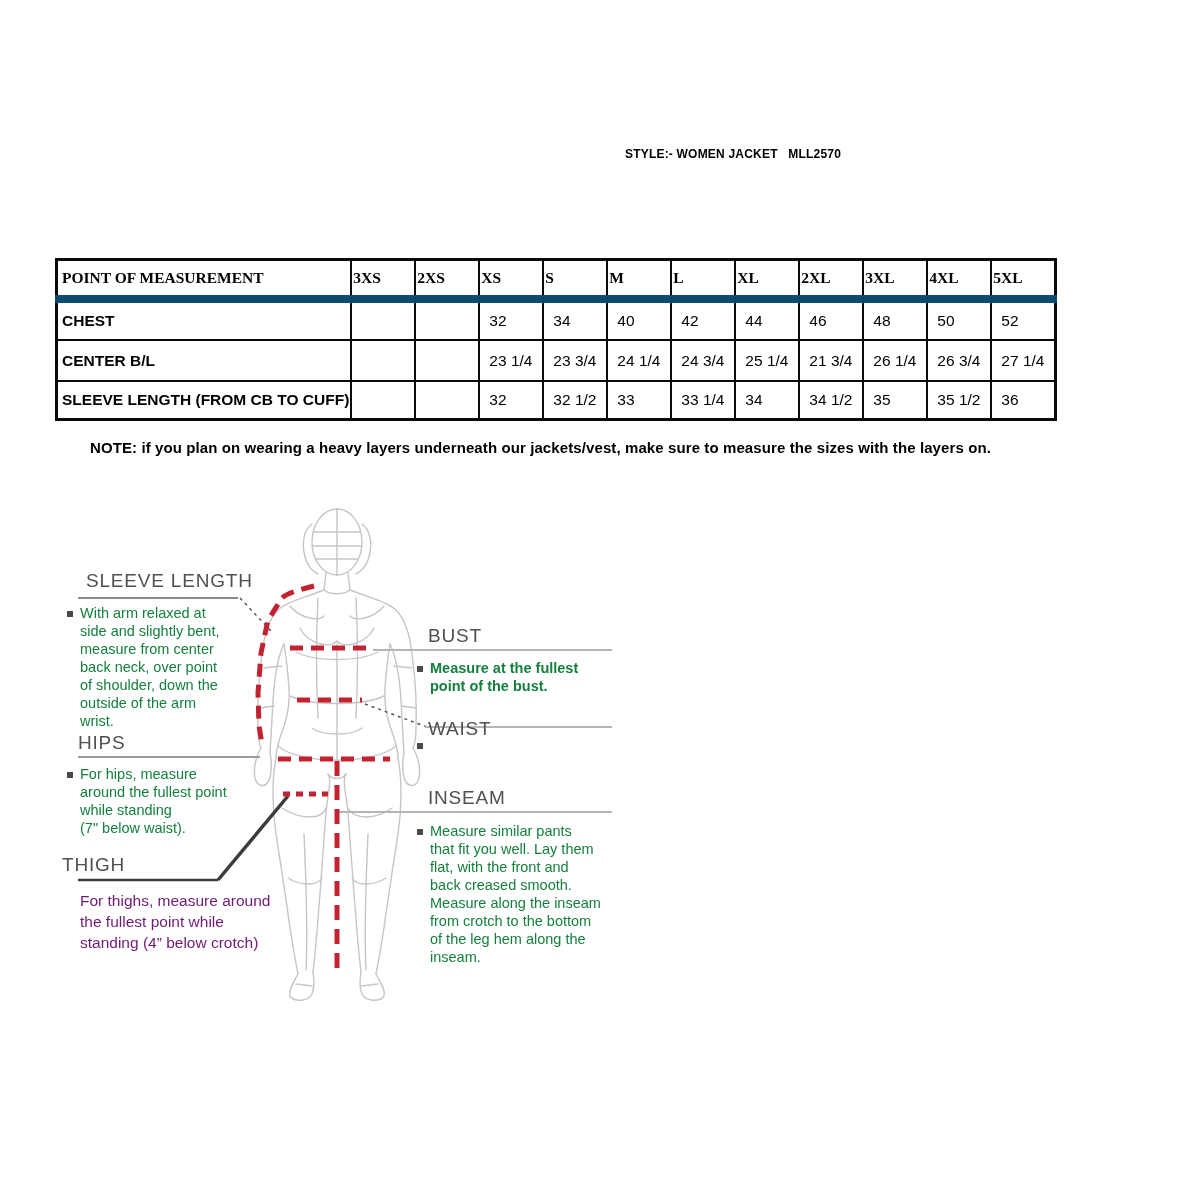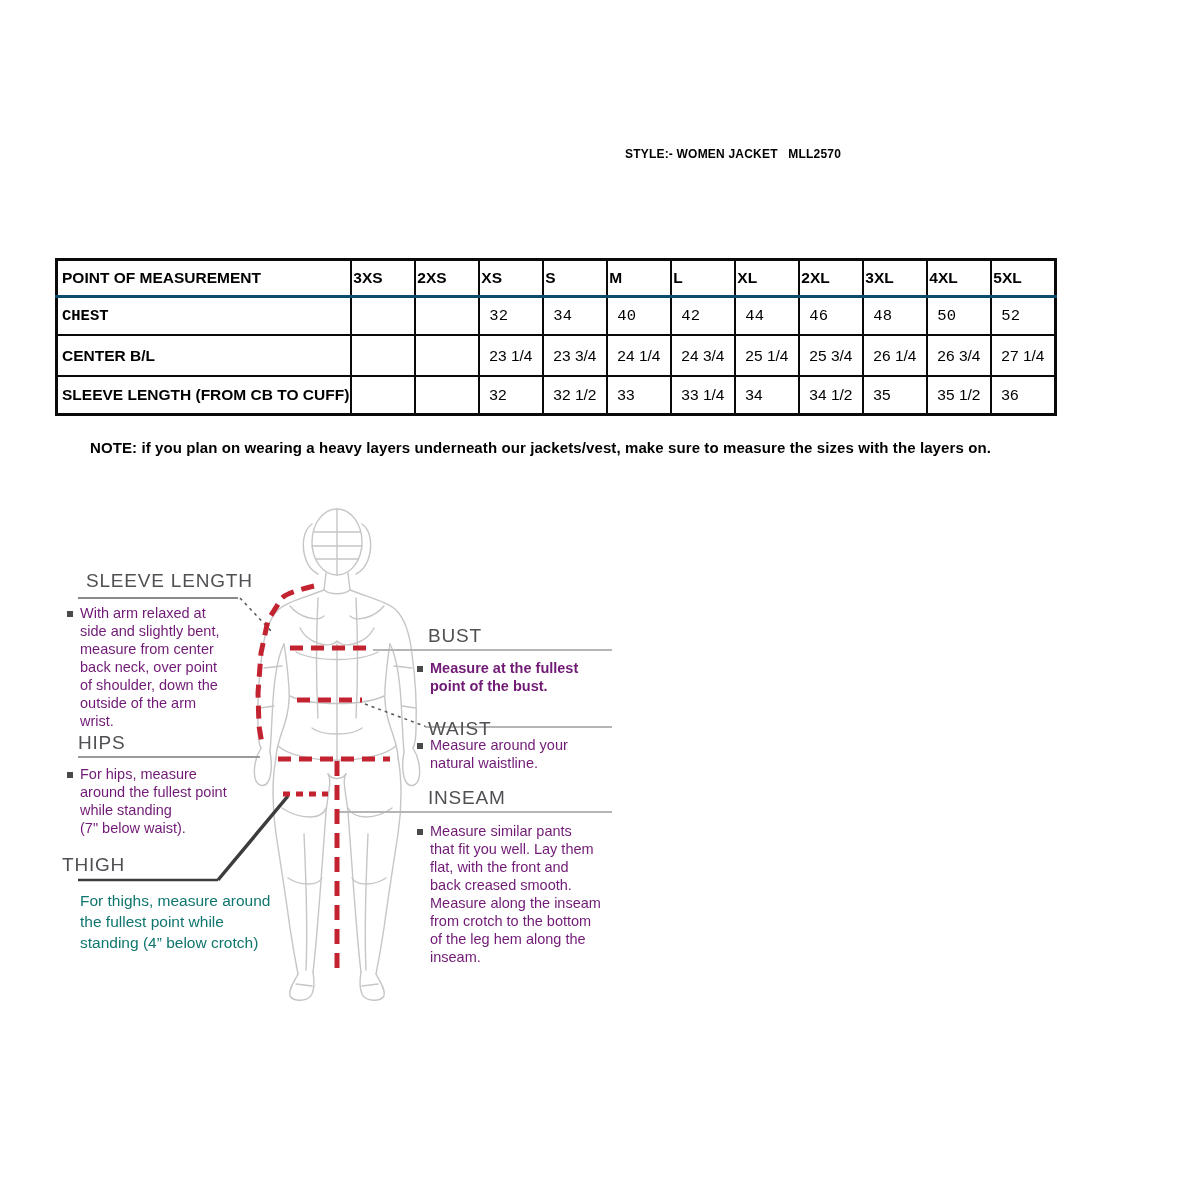--- a/index.html
+++ b/index.html
@@ -17,39 +17,39 @@
     border:3px solid #0a0a0a;
   }
   .size-table th,.size-table td{
     border:2px solid #0a0a0a;
     font-size:15.5px;overflow:hidden;white-space:nowrap;
     vertical-align:middle;
   }
   .size-table thead th{font-weight:bold;height:32px;}
   .size-table thead th.col-label{text-align:left;padding-left:4px;}
   .size-table thead th.col-size{text-align:left;}
-  .size-table thead th{border-bottom:3px solid #0c4a6e;}
+  .size-table thead th{border-bottom:8px solid #0c4a6e;font-family:Liberation Serif, serif;}
   .size-table td{font-weight:normal;text-align:left;padding-left:9px;}
   .size-table td.row-label{font-weight:bold;padding-left:4px;}
-  .r1 td{height:34px;font-family:Liberation Mono, monospace;} .r2 td{height:37px;} .r3 td{height:34px;}
+  .r1 td{height:34px;} .r2 td{height:37px;} .r3 td{height:34px;}
   .note-line{
     position:absolute;left:57px;top:439px;width:1080px;
     font-size:15px;font-weight:bold;letter-spacing:.1px;margin-left:33px;
   }
   .diagram{position:absolute;left:60px;top:478px;width:580px;height:610px;}
   .diagram svg{position:absolute;left:0;top:0;}
   .g-head{
     position:absolute;font-size:19px;letter-spacing:.8px;color:#4f5053;
     font-weight:normal;white-space:pre;
   }
   .g-para{
-    position:absolute;font-size:14.5px;line-height:18px;color:#701a75;
+    position:absolute;font-size:14.5px;line-height:18px;color:#15803d;
     white-space:pre-line;
   }
-  .g-para.thigh-para{font-size:15.5px;line-height:21px;color:#0f766e;}
+  .g-para.thigh-para{font-size:15.5px;line-height:21px;color:#701a75;}
   .bullet{
     position:absolute;width:6px;height:6px;background:#4a4a4a;display:block;
   }
 </style>
 </head>
 <body>
 
 <div class="page-title">STYLE:- WOMEN JACKET   MLL2570</div>
 
 <table class="size-table">
@@ -100,21 +100,21 @@
     </tr>
     <tr class="r2">
       <td class="row-label">CENTER B/L</td>
       <td></td>
       <td></td>
       <td>23 1/4</td>
       <td>23 3/4</td>
       <td>24 1/4</td>
       <td>24 3/4</td>
       <td>25 1/4</td>
-      <td>25 3/4</td>
+      <td>21 3/4</td>
       <td>26 1/4</td>
       <td>26 3/4</td>
       <td>27 1/4</td>
     </tr>
     <tr class="r3">
       <td class="row-label">SLEEVE LENGTH (FROM CB TO CUFF)</td>
       <td></td>
       <td></td>
       <td>32</td>
       <td>32 1/2</td>
@@ -226,22 +226,20 @@
 the fullest point while
 standing (4” below crotch)</div>
 
   <div class="g-head" style="left:368px;top:147px;">BUST</div>
   <span class="bullet" style="left:357px;top:188px;"></span>
   <div class="g-para" style="left:370px;top:181px;width:200px;font-weight:bold;">Measure at the fullest
 point of the bust.</div>
 
   <div class="g-head" style="left:368px;top:240px;">WAIST</div>
   <span class="bullet" style="left:357px;top:265px;"></span>
-  <div class="g-para" style="left:370px;top:258px;width:200px;">Measure around your
-natural waistline.</div>
 
   <div class="g-head" style="left:368px;top:309px;">INSEAM</div>
   <span class="bullet" style="left:357px;top:351px;"></span>
   <div class="g-para" style="left:370px;top:344px;width:210px;">Measure similar pants
 that fit you well. Lay them
 flat, with the front and
 back creased smooth.
 Measure along the inseam
 from crotch to the bottom
 of the leg hem along the

